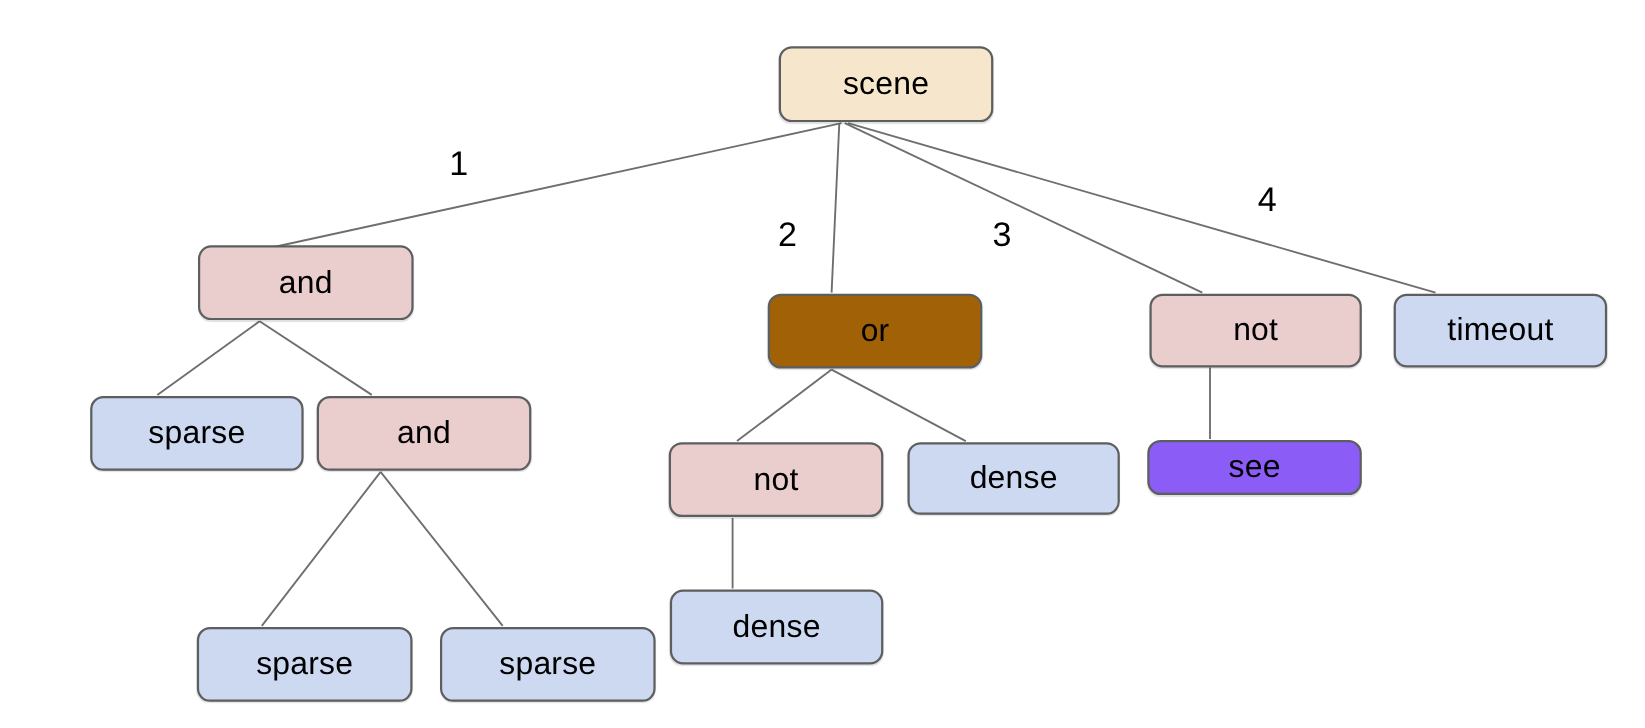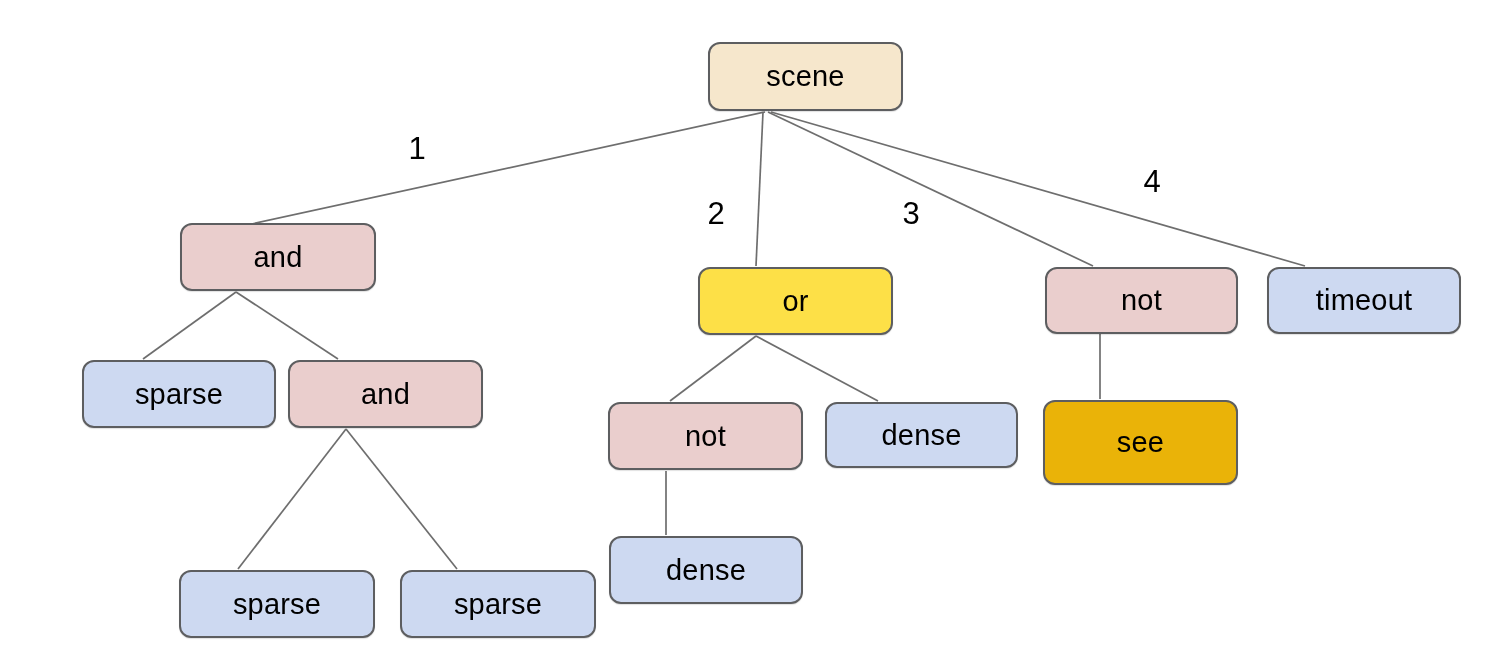--- a/index.html
+++ b/index.html
@@ -60,35 +60,35 @@
 
   <span class="edge-label" style="left:417px; top:149px;">1</span>
   <span class="edge-label" style="left:716px; top:214px;">2</span>
   <span class="edge-label" style="left:911px; top:214px;">3</span>
   <span class="edge-label" style="left:1152px; top:182px;">4</span>
 
   <div class="node" style="left: 668px; top: 42px; width: 195px; height: 69px; background: rgb(246, 231, 204); border-color: rgb(93, 94, 96); color: rgb(0, 0, 0);">scene</div>
 
   <div class="node" style="left: 140px; top: 223px; width: 196px; height: 68px; background: rgb(234, 206, 205); border-color: rgb(93, 94, 96); color: rgb(0, 0, 0);">and</div>
 
-  <div class="node" style="left: 658px; top: 267px; width: 195px; height: 68px; background: #fde047; border-color: rgb(93, 94, 96); color: rgb(0, 0, 0);">or</div>
+  <div class="node" style="left: 658px; top: 267px; width: 195px; height: 68px; background: #a16207; border-color: rgb(93, 94, 96); color: rgb(0, 0, 0);">or</div>
 
   <div class="node" style="left: 1005px; top: 267px; width: 193px; height: 67px; background: rgb(234, 206, 205); border-color: rgb(93, 94, 96); color: rgb(0, 0, 0);">not</div>
 
   <div class="node" style="left: 1227px; top: 267px; width: 194px; height: 67px; background: rgb(205, 217, 241); border-color: rgb(93, 94, 96); color: rgb(0, 0, 0);">timeout</div>
 
   <div class="node" style="left: 42px; top: 360px; width: 194px; height: 68px; background: rgb(205, 217, 241); border-color: rgb(93, 94, 96); color: rgb(0, 0, 0);">sparse</div>
 
   <div class="node" style="left: 248px; top: 360px; width: 195px; height: 68px; background: rgb(234, 206, 205); border-color: rgb(93, 94, 96); color: rgb(0, 0, 0);">and</div>
 
   <div class="node" style="left: 568px; top: 402px; width: 195px; height: 68px; background: rgb(234, 206, 205); border-color: rgb(93, 94, 96); color: rgb(0, 0, 0);">not</div>
 
   <div class="node" style="left: 785px; top: 402px; width: 193px; height: 66px; background: rgb(205, 217, 241); border-color: rgb(93, 94, 96); color: rgb(0, 0, 0);">dense</div>
 
-  <div class="node" style="left: 1003px; top: 400px; width: 195px; height: 85px; background: #eab308; border-color: rgb(93, 94, 96); color: rgb(0, 0, 0);">see</div>
+  <div class="node" style="left: 1003px; top: 400px; width: 195px; height: 50px; background: #8b5cf6; border-color: rgb(93, 94, 96); color: rgb(0, 0, 0);">see</div>
 
   <div class="node" style="left: 569px; top: 536px; width: 194px; height: 68px; background: rgb(205, 217, 241); border-color: rgb(93, 94, 96); color: rgb(0, 0, 0);">dense</div>
 
   <div class="node" style="left: 139px; top: 570px; width: 196px; height: 68px; background: rgb(205, 217, 241); border-color: rgb(93, 94, 96); color: rgb(0, 0, 0);">sparse</div>
 
   <div class="node" style="left: 360px; top: 570px; width: 196px; height: 68px; background: rgb(205, 217, 241); border-color: rgb(93, 94, 96); color: rgb(0, 0, 0);">sparse</div>
 
 </div>
 
 </body></html>

